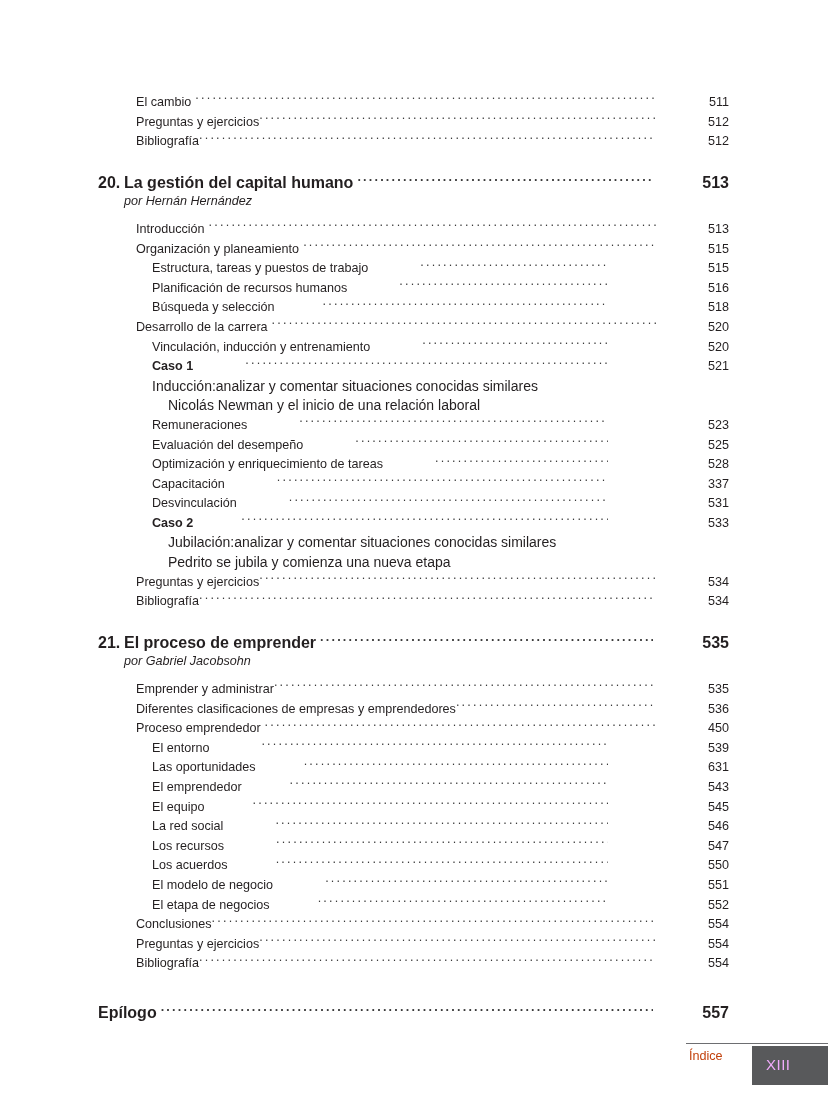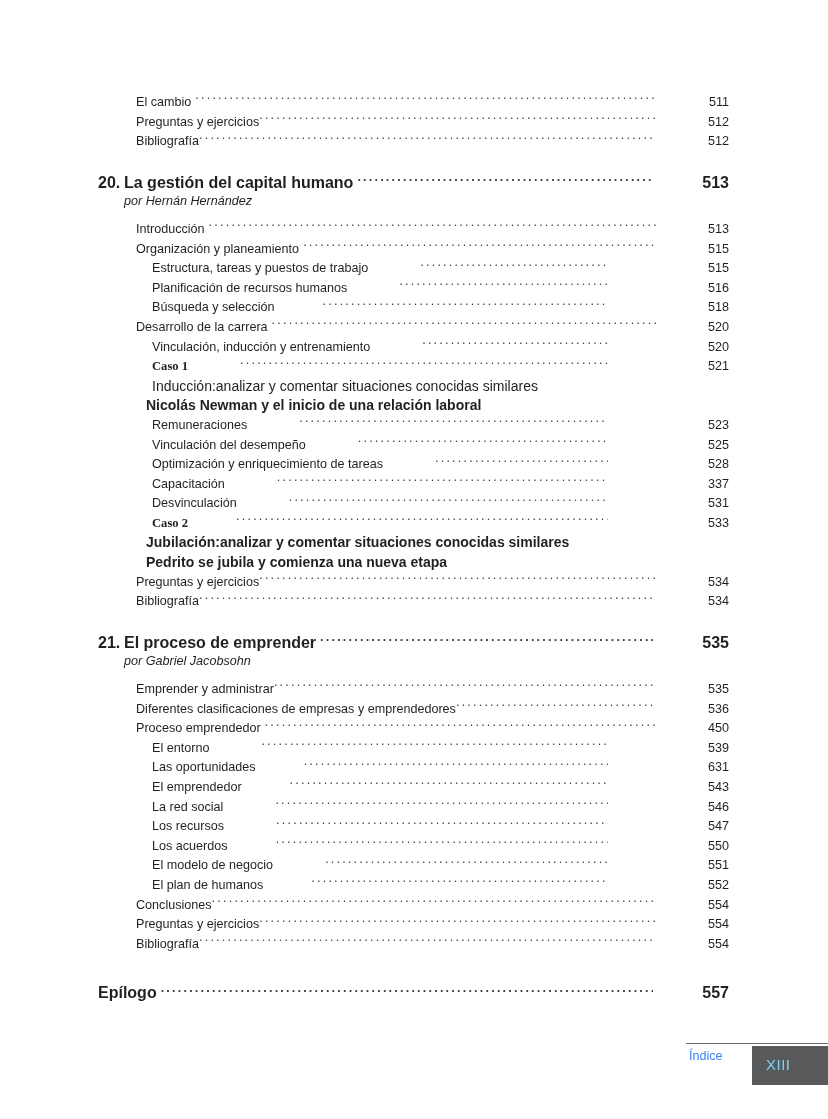--- a/index.html
+++ b/index.html
@@ -69,21 +69,21 @@
     margin-left: 48px;
   }
 
   
   .row.tight .leader { margin-left: 0px; }
 
   
   .lvl-chap   { margin-left: 0px;  font-weight: bold; font-size: 16px; }
   .lvl-1      { margin-left: 38px; }
   .lvl-2      { margin-left: 54px; gap: 48px; }
-  .lvl-3      { margin-left: 48px; font-weight: bold; }
+  .lvl-3      { margin-left: 70px; }
 
   .chap-num {
     display: inline-block;
     width: 26px;
     flex: 0 0 auto;
     font-weight: bold;
   }
 
   .byline {
     margin-left: 26px;
@@ -92,21 +92,21 @@
     line-height: 19.6px;
     white-space: nowrap;
   }
 
   .plain {
     font-size: 14px;
     line-height: 19.6px;
     white-space: nowrap;
   }
 
-  .bold { font-weight: bold; font-family: Liberation Serif, serif; }
+  .bold { font-weight: bold; }
 
   .gap-chapter { height: 20px; }
   .gap-small   { height: 8px; }
   .gap-epilogo { height: 28px; }
 
   
   .footer {
     position: absolute;
     left: 686px;
     top: 1043px;
@@ -119,36 +119,36 @@
     top: 0;
     width: 142px;
     height: 1px;
     background: #6d6e71;
   }
   .footer-label {
     position: absolute;
     left: 3px;
     top: 6px;
     font-size: 12.6px;
-    color: #3b82f6;
+    color: #c2410c;
     white-space: nowrap;
   }
   .pagebox {
     position: absolute;
     left: 752px;
     top: 1046px;
     width: 76px;
     height: 39px;
     background: #58595b;
   }
   .pagebox-num {
     position: absolute;
     left: 14px;
     top: 10px;
-    color: #7dd3fc;
+    color: #f0abfc;
     font-size: 15px;
     letter-spacing: 0.5px;
     white-space: nowrap;
   }
 </style>
 </head>
 <body>
 
 <div class="page">
 
@@ -218,21 +218,21 @@
         <span class="pageno">521</span>
       </div>
       <div class="plain lvl-2">Inducción:analizar y comentar situaciones conocidas similares</div>
       <div class="plain lvl-3">Nicolás Newman y el inicio de una relación laboral</div>
       <div class="row lvl-2">
         <span class="label">Remuneraciones</span>
         <span class="leader"></span>
         <span class="pageno">523</span>
       </div>
       <div class="row lvl-2">
-        <span class="label">Vinculación del desempeño</span>
+        <span class="label">Evaluación del desempeño</span>
         <span class="leader"></span>
         <span class="pageno">525</span>
       </div>
       <div class="row lvl-2">
         <span class="label">Optimización y enriquecimiento de tareas</span>
         <span class="leader"></span>
         <span class="pageno">528</span>
       </div>
       <div class="row lvl-2">
         <span class="label">Capacitación</span>
@@ -293,20 +293,25 @@
       <div class="row lvl-2 tight">
         <span class="label">Las oportunidades</span>
         <span class="leader"></span>
         <span class="pageno">631</span>
       </div>
       <div class="row lvl-2 tight">
         <span class="label">El emprendedor</span>
         <span class="leader"></span>
         <span class="pageno">543</span>
       </div>
+      <div class="row lvl-2 tight">
+        <span class="label">El equipo</span>
+        <span class="leader"></span>
+        <span class="pageno">545</span>
+      </div>
       <div class="row lvl-2">
         <span class="label">La red social</span>
         <span class="leader"></span>
         <span class="pageno">546</span>
       </div>
       <div class="row lvl-2">
         <span class="label">Los recursos</span>
         <span class="leader"></span>
         <span class="pageno">547</span>
       </div>
@@ -314,21 +319,21 @@
         <span class="label">Los acuerdos</span>
         <span class="leader"></span>
         <span class="pageno">550</span>
       </div>
       <div class="row lvl-2">
         <span class="label">El modelo de negocio</span>
         <span class="leader"></span>
         <span class="pageno">551</span>
       </div>
       <div class="row lvl-2 tight">
-        <span class="label">El plan de humanos</span>
+        <span class="label">El etapa de negocios</span>
         <span class="leader"></span>
         <span class="pageno">552</span>
       </div>
       <div class="row lvl-1 tight">
         <span class="label">Conclusiones</span>
         <span class="leader"></span>
         <span class="pageno">554</span>
       </div>
       <div class="row lvl-1 tight">
         <span class="label">Preguntas y ejercicios</span>

